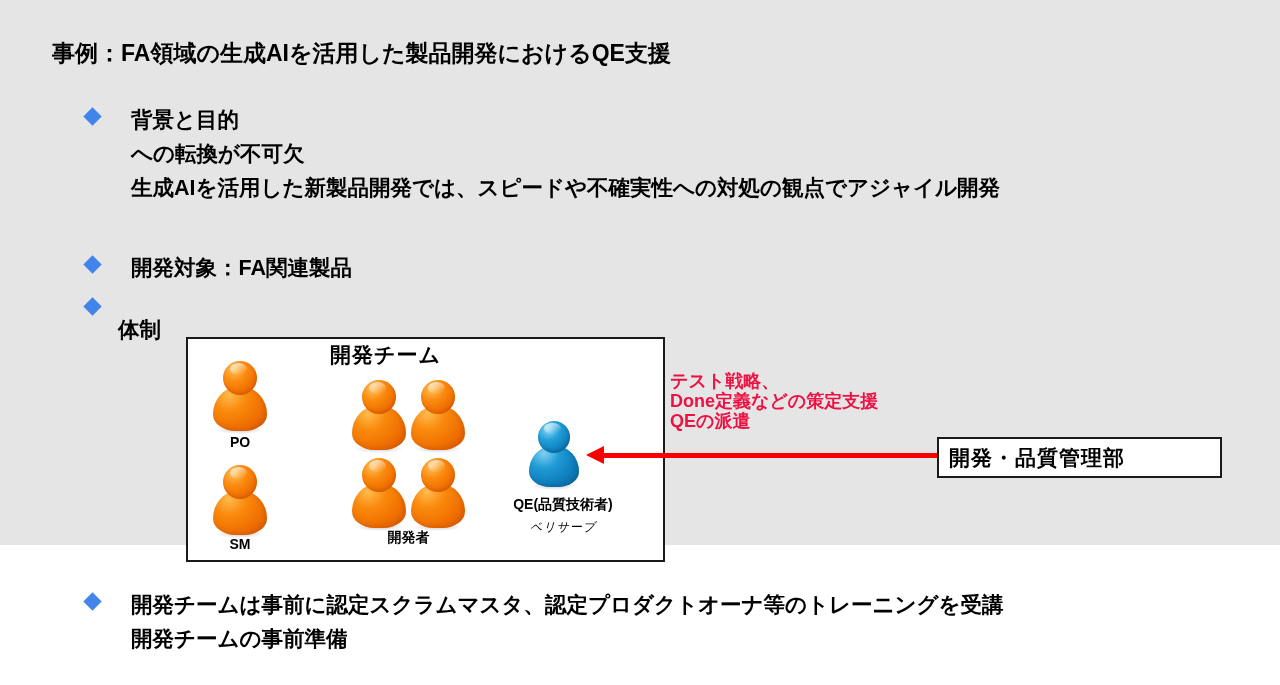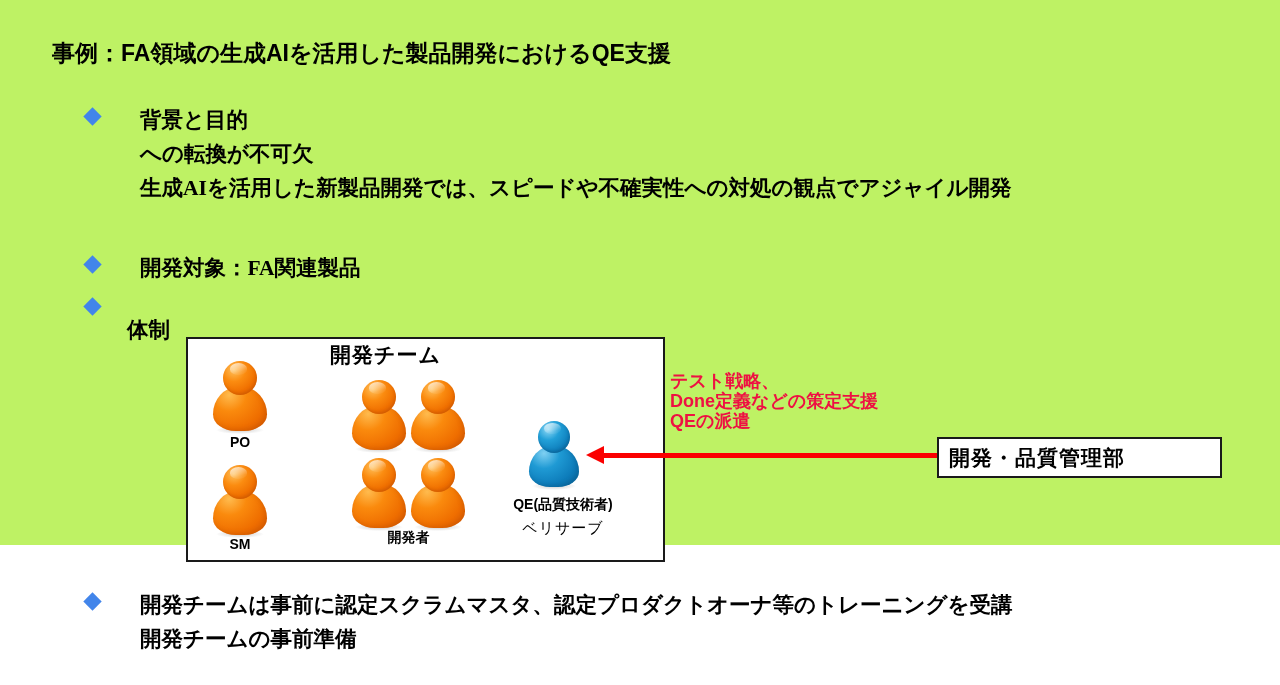--- a/index.html
+++ b/index.html
@@ -2,38 +2,38 @@
 <html><head>
 <meta charset="utf-8">
 <style>
   * { box-sizing: border-box; margin: 0; padding: 0; }
   html, body {
     width: 1280px; height: 685px;
     background: #ffffff;
     font-family: "Liberation Sans", "DejaVu Sans", sans-serif;
     overflow: hidden;
   }
-  .slide { position: relative; width: 1280px; height: 545px; background:#bef264; }
+  .slide { position: relative; width: 1280px; height: 545px; background:#e5e5e5; }
 
   
   .title {
     position: absolute; left: 52px; top: 38px;
     font-size: 23px; font-weight: bold; color: #000;
     letter-spacing: 0px; white-space: nowrap;
   }
 
   
   .bullet-row { position: absolute; display: flex; align-items: flex-start; }
   .diamond {
     width: 13px; height: 13px; flex: 0 0 13px;
     background: #4285ea;
     transform: rotate(45deg);
     margin-top: 7px;
   }
-  .bullet-text-wrap { margin-left: 41px; font-family: Liberation Serif, serif; }
+  .bullet-text-wrap { margin-left: 32px; }
   .bullet-line {
     font-size: 21.5px; font-weight: bold; color: #000;
     line-height: 34px; white-space: nowrap;
   }
 
   #bullet-background { left: 86px; top: 103px; }
   #bullet-target     { left: 86px; top: 251px; }
   #bullet-structure  { left: 86px; top: 293px; flex-direction: column; }
   #bullet-prep       { left: 86px; top: 588px; }
 
@@ -89,22 +89,22 @@
     background: linear-gradient(160deg, rgba(255,255,255,0.80) 0%, rgba(255,255,255,0.12) 70%, rgba(255,255,255,0) 100%);
     border-radius: 50%;
     pointer-events: none;
   }
 
   .role-label {
     position: absolute; font-size: 14px; font-weight: bold; color: #000;
     white-space: nowrap; text-align: center;
   }
   .sub-label {
-    position: absolute; font-size: 15px; font-weight: normal; color: #000;
-    white-space: nowrap; text-align: center; letter-spacing: 1px;
+    position: absolute; font-size: 12px; font-weight: normal; color: #000;
+    white-space: nowrap; text-align: center; letter-spacing: 1px; font-style: italic;
   }
 
   
   .red-note {
     position: absolute; left: 670px; top: 371px;
     font-size: 18px; font-weight: bold; color: #ee1143;
     line-height: 20px; white-space: nowrap;
   }
   .arrow-line {
     position: absolute; left: 602px; top: 453px;

